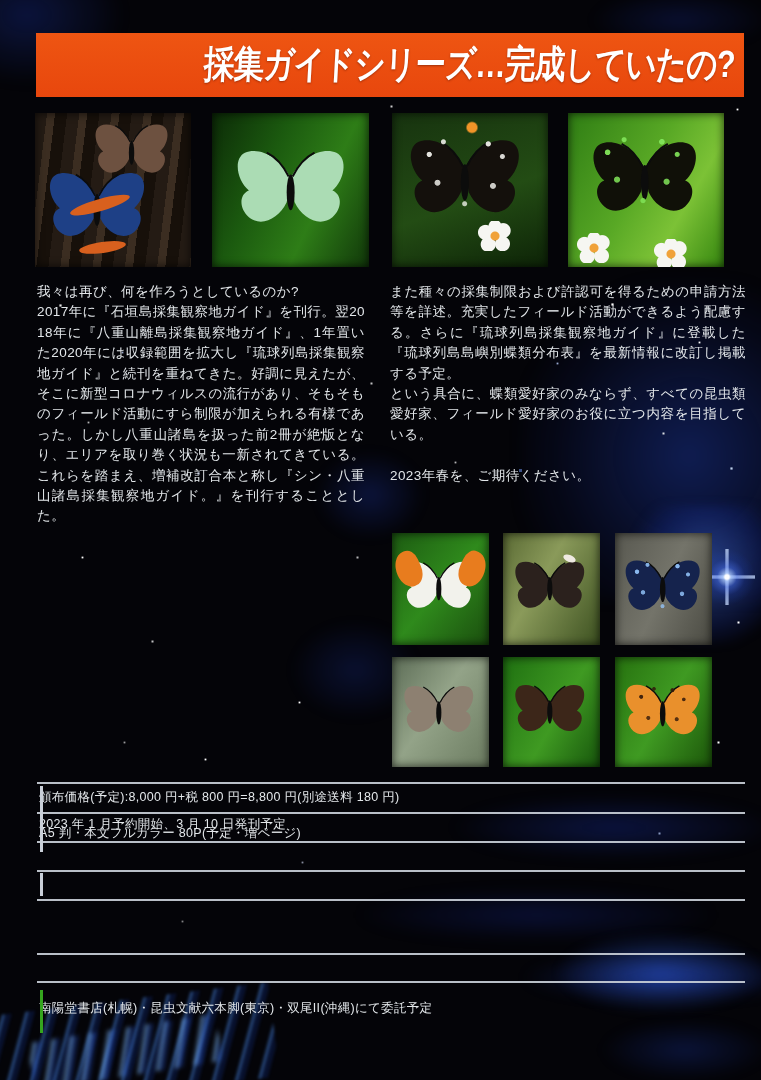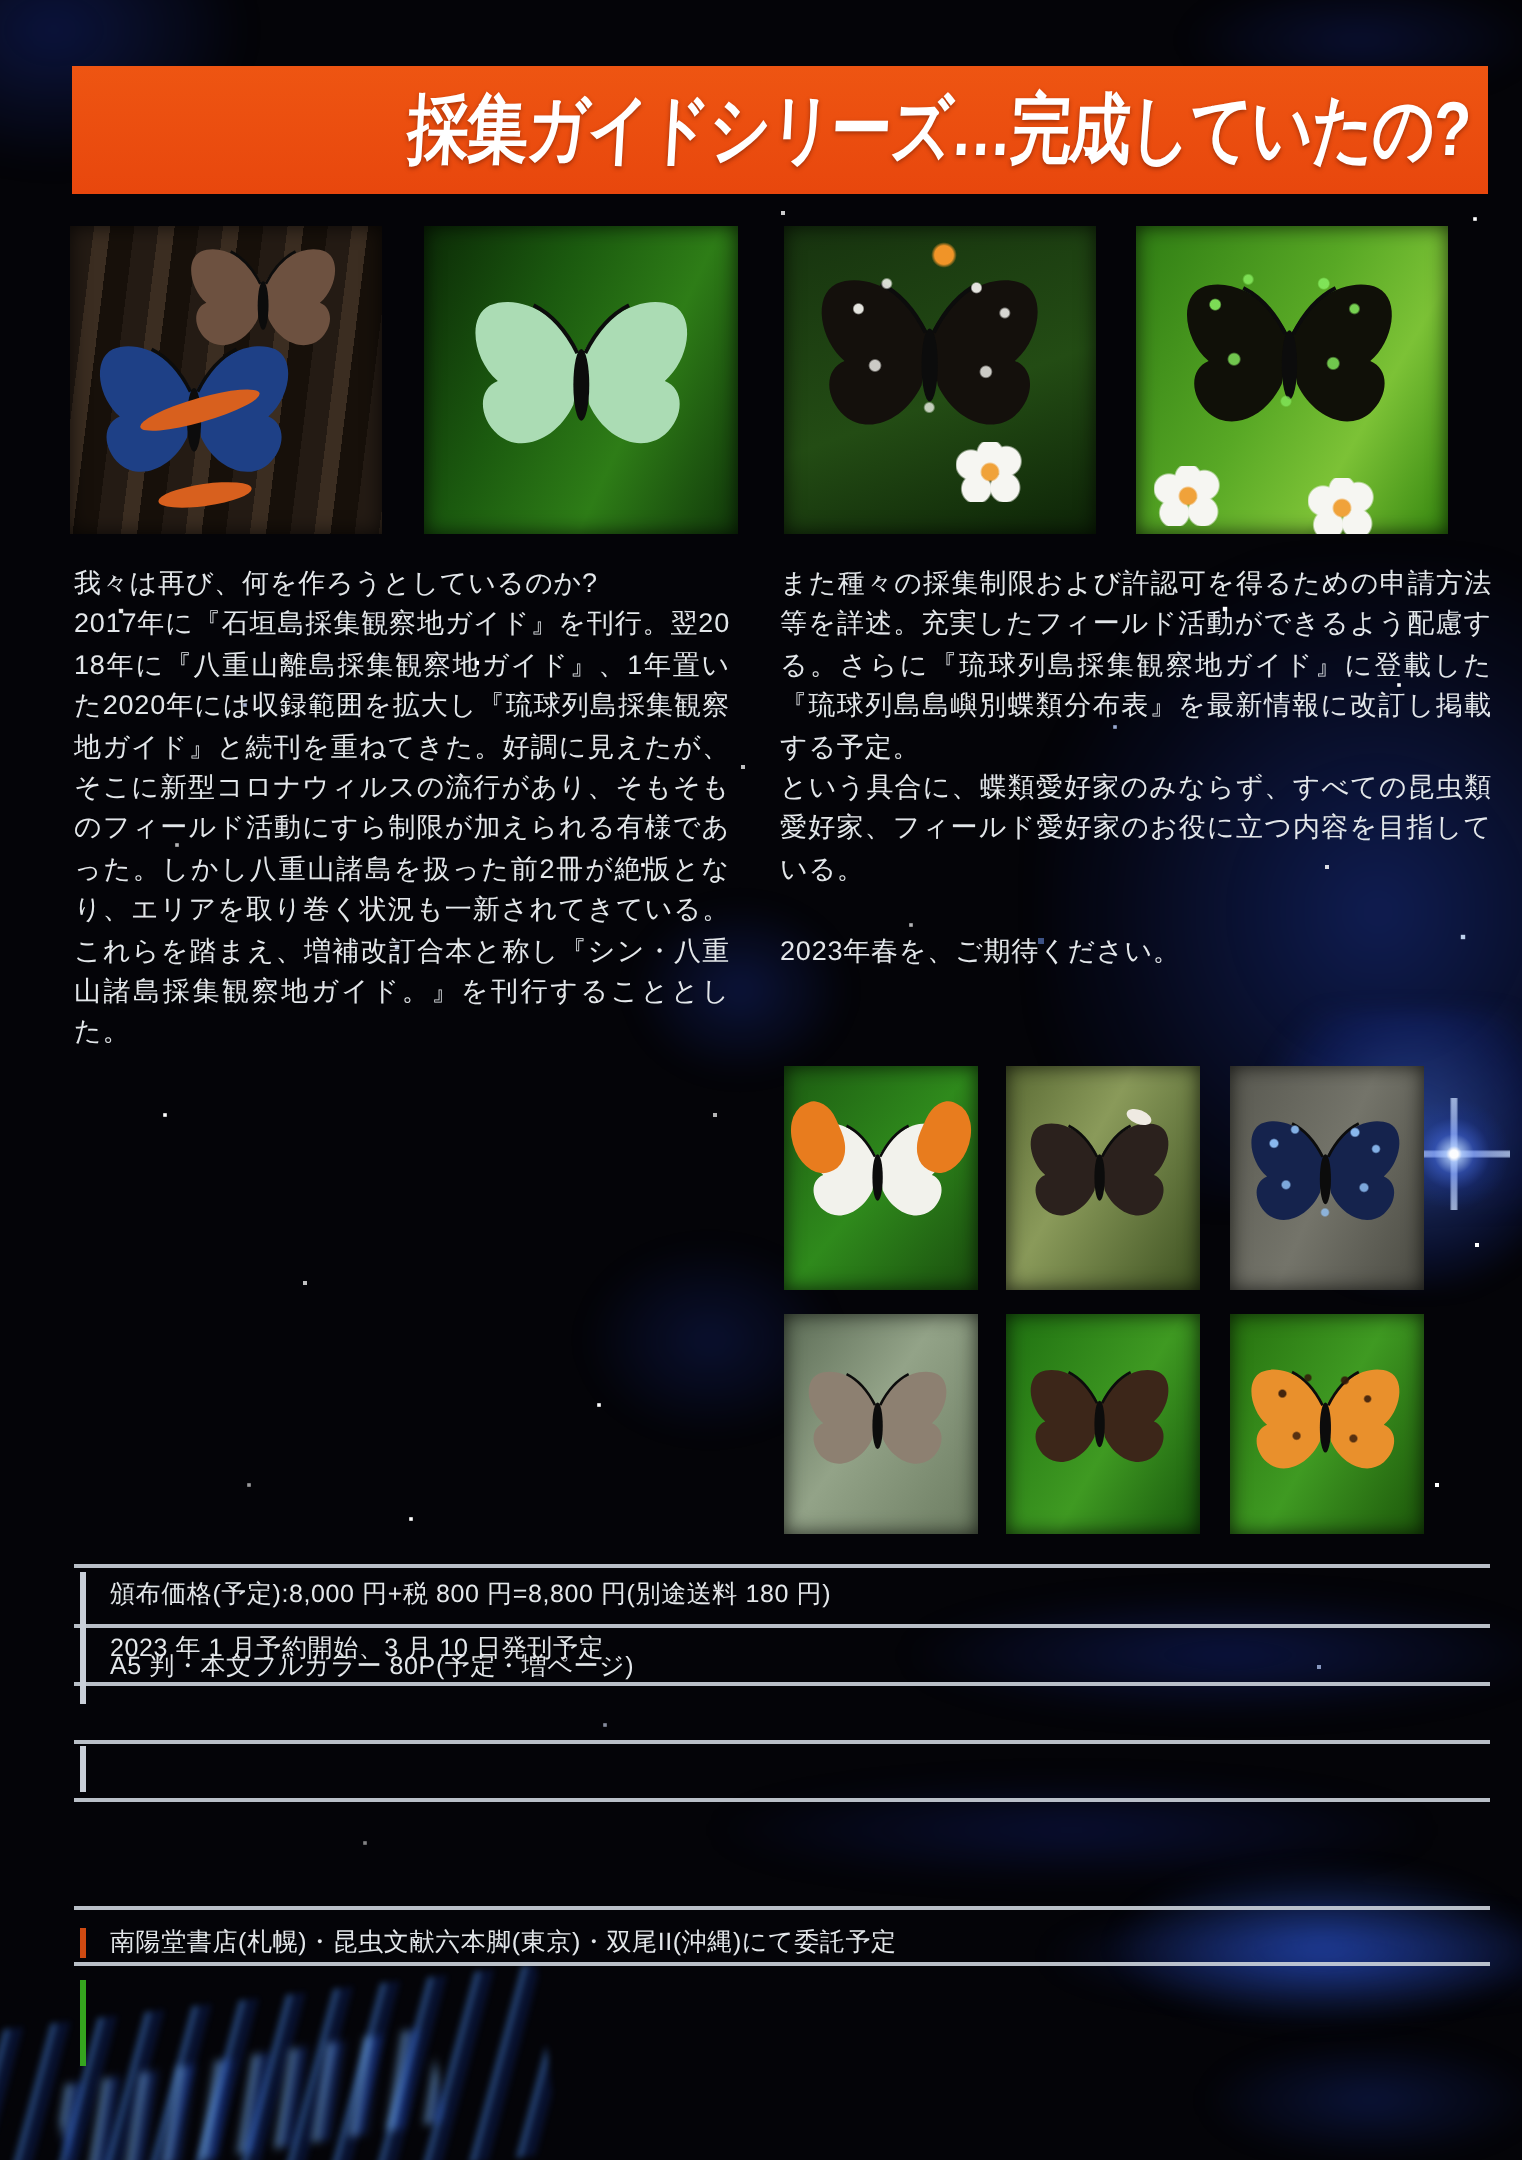--- a/index.html
+++ b/index.html
@@ -132,26 +132,26 @@
   .col-left{left:37px;width:328px;}
   .col-right{left:390px;width:356px;}
   .col .closing{margin-top:21px;}
 
   .hline{position:absolute;left:37px;width:708px;height:2px;background:var(--separator);opacity:.92;}
   .l0{top:782px}.l1{top:812px}.l2{top:841px}.l3{top:870px}.l4{top:899px}.l5{top:953px}.l6{top:981px}
   .info-row{position:absolute;left:37px;width:708px;color:var(--text_light);font-size:12.5px;letter-spacing:.3px;}
   .single{display:flex;align-items:center;}
   .r1{top:784px;height:27px}.r2{top:813px;height:41px}.r3{top:804px;height:40px}
   .r4{top:871px;height:27px}.r5{top:901px;height:51px;padding-top:1px;box-sizing:border-box;}
-  .r6{top:962px;height:19px}
+  .r6{top:999px;height:19px}
   .info-accent{position:absolute;left:3px;top:2px;bottom:2px;width:3px;}
   .acc-white{background:var(--separator);}
   .acc-teal{background:var(--accent_teal);}
   .acc-orange{background:var(--accent_orange);}
-  .row-text{margin-left:18px;}
+  .row-text{margin-left:2px;}
   .r5 .row-text{line-height:16px;}
   .indent{margin-left:28px;}
 
   .banner-accent{position:absolute;left:40px;top:990px;width:3px;height:43px;background:var(--accent_green);}
   .bottom-banner{position:absolute;left:50px;top:987px;width:660px;height:49px;background:var(--banner_red);display:flex;align-items:center;}
   .bottom-banner-text{color:#fff;font-weight:bold;font-size:28px;letter-spacing:-.5px;white-space:nowrap;
     transform:scaleX(.92) scaleY(1.08);transform-origin:left center;padding-left:12px;
     text-shadow:1px 1px 0 #3a0f05,-1px 1px 0 #3a0f05,1px -1px 0 #3a0f05,-1px -1px 0 #3a0f05;}
 </style>
 </head>

